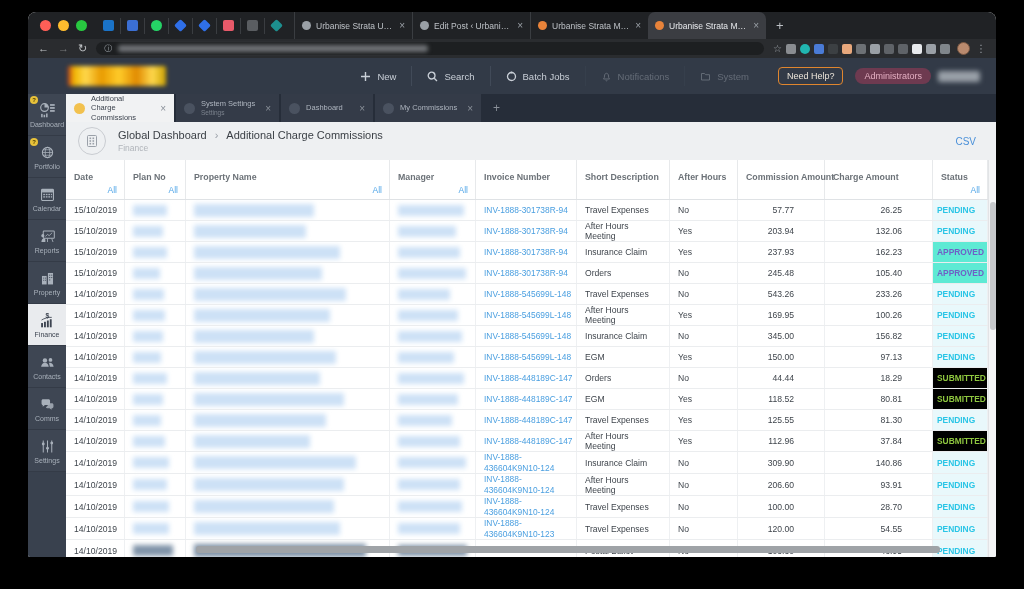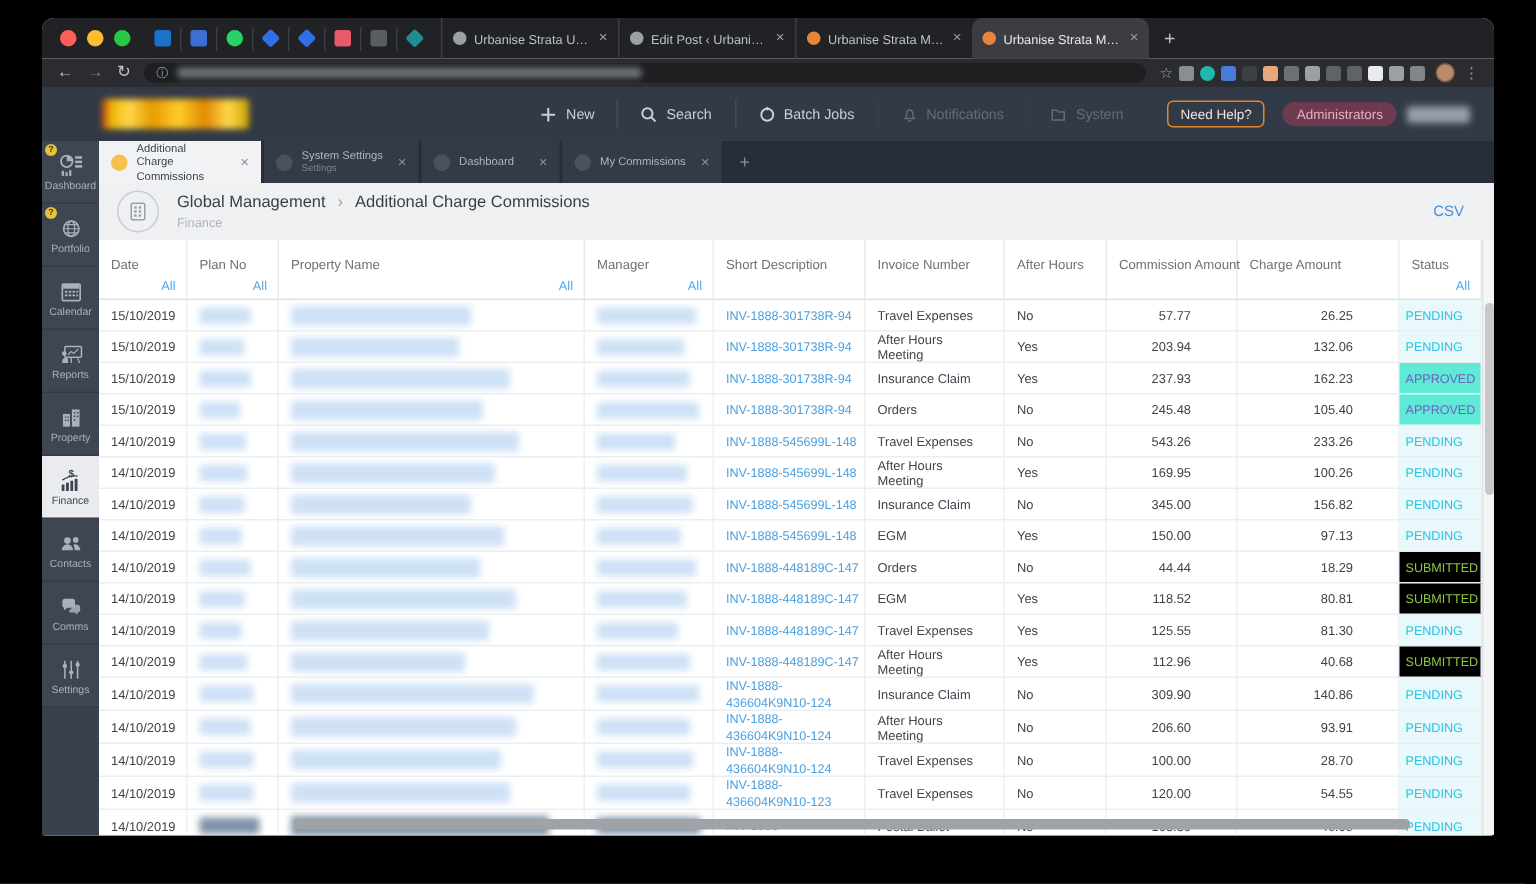--- a/index.html
+++ b/index.html
@@ -103,30 +103,30 @@
   .crumb-sep { color:#9aa0a8; font-size:11px; }
   .crumb-ctx { font-size:8.5px; color:#b0b4ba; margin-top:2px; }
   .csv-link { margin-left:auto; margin-right:20px; color:#4a90d9; font-size:10px; }
 
   
   .tablewrap { position:absolute; left:38px; top:148px; width:930px; height:397px; background:#fff;
     overflow:hidden; }
   .tgrid { display:grid; grid-template-columns:59px 61px 204px 86px 101px 93px 68px 87px 108px 55px; }
   .thead { height:40px; border-bottom:1px solid #dfe2e5; }
   .th { border-right:1px solid #e7e9eb; padding:6px 8px 0 8px; position:relative; }
-  .th .hl { font-size:8.8px; color:#6c7278; white-space:nowrap; }
+  .th .hl { font-size:8.8px; color:#6c7278; white-space:nowrap;font-weight:bold; }
   .th .all { position:absolute; right:7px; bottom:4px; font-size:8.5px; color:#54a7e8; }
   .trow { border-bottom:1px solid #ebedef; }
   .trow.h21 .tgridr { height:20px; }
   .td { border-right:1px solid #eef0f2; display:flex; align-items:center; overflow:hidden;
     font-size:8.6px; color:#3f454c; padding:0 8px; }
   .td.num { justify-content:flex-end; padding-right:30px; }
   .td.inv { color:#4a9fe0; font-size:8.4px; line-height:1.25; padding-right:2px;
     word-break:break-word; }
-  .td.status { font-weight:normal; font-size:8.4px; padding-left:4px; }
+  .td.status { font-weight:bold; font-size:8.4px; padding-left:4px; }
   .st-PENDING { color:#29c5e6; background:#e9f8fb; }
   .st-APPROVED { color:#6f5fc6; background:#5eead4; }
   .st-SUBMITTED { color:#8ec63f; background:#000000; }
   .blur-block { height:11px; border-radius:1px; background:#cde1f6; filter:blur(2.5px); }
   .blur-block.prop { height:13px; }
   .trow.darkrow .blur-block { background:#7f93a8; }
 
   
   .vscroll { position:absolute; right:0; top:0; width:8px; height:100%; background:#f4f5f6;
     border-left:1px solid #e2e4e6; }
@@ -448,37 +448,37 @@
               <rect x="7.5" y="3.5" width="1.6" height="1.6"></rect>
               <rect x="4.5" y="6.2" width="1.6" height="1.6"></rect>
               <rect x="7.5" y="6.2" width="1.6" height="1.6"></rect>
               <rect x="4.5" y="8.9" width="1.6" height="1.6"></rect>
               <rect x="7.5" y="8.9" width="1.6" height="1.6"></rect>
             </g>
           </svg>
       </div>
       <div class="crumbs">
         <div class="crumbline">
-          <span>Global Management</span>
+          <span>Global Dashboard</span>
           <span class="crumb-sep">›</span>
           <span>Additional Charge Commissions</span>
         </div>
         <div class="crumb-ctx">Finance</div>
       </div>
       <div class="csv-link">CSV</div>
     </div>
 
     <div class="tablewrap">
       <div class="thead tgrid">
           <div class="th"><span class="hl">Date</span><span class="all">All</span></div>
           <div class="th"><span class="hl">Plan No</span><span class="all">All</span></div>
           <div class="th"><span class="hl">Property Name</span><span class="all">All</span></div>
           <div class="th"><span class="hl">Manager</span><span class="all">All</span></div>
+          <div class="th"><span class="hl">Invoice Number</span></div>
           <div class="th"><span class="hl">Short Description</span></div>
-          <div class="th"><span class="hl">Invoice Number</span></div>
           <div class="th"><span class="hl">After Hours</span></div>
           <div class="th"><span class="hl">Commission Amount</span></div>
           <div class="th"><span class="hl">Charge Amount</span></div>
           <div class="th"><span class="hl">Status</span><span class="all">All</span></div>
         </div>
       <div>
           <div class="trow h21">
             <div class="tgrid tgridr" style="height: 20px;">
               <div class="td ">15/10/2019</div>
               <div class="td ">
@@ -707,21 +707,21 @@
               <div class="td ">
                 <span class="blur-block prop" style="width: 116px;"></span>
               </div>
               <div class="td ">
                 <span class="blur-block" style="width: 62px;"></span>
               </div>
               <div class="td inv">INV-1888-448189C-147</div>
               <div class="td ">After Hours Meeting</div>
               <div class="td ">Yes</div>
               <div class="td num">112.96</div>
-              <div class="td num">40.68</div>
+              <div class="td num">37.84</div>
               <div class="td status st-SUBMITTED">SUBMITTED</div>
             </div>
           </div>
           <div class="trow h22">
             <div class="tgrid tgridr" style="height: 21px;">
               <div class="td ">14/10/2019</div>
               <div class="td ">
                 <span class="blur-block" style="width: 36px;"></span>
               </div>
               <div class="td ">

